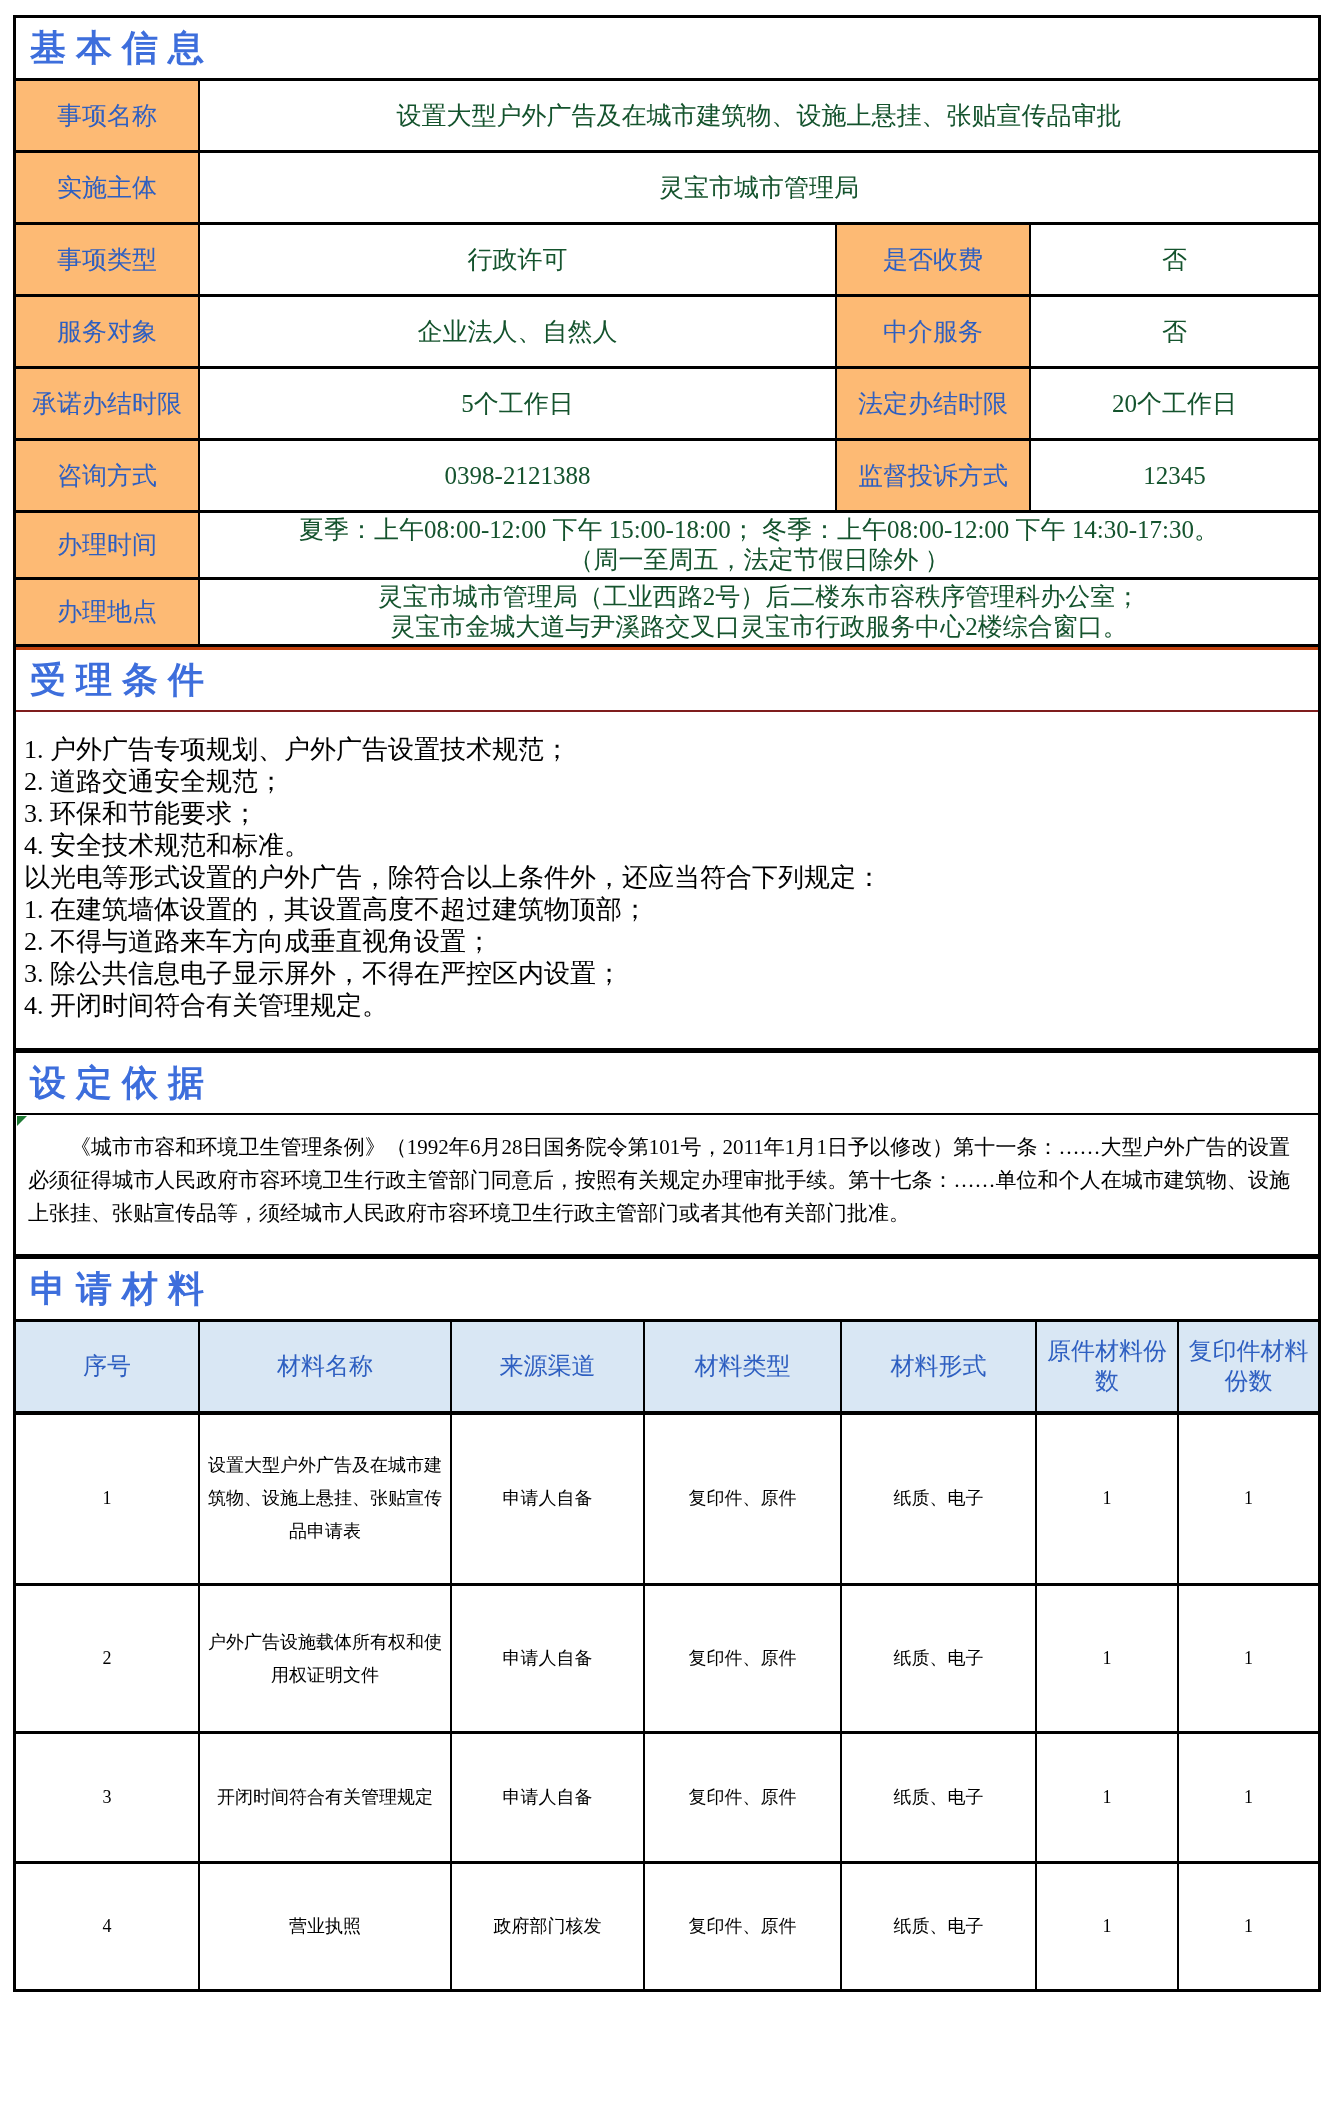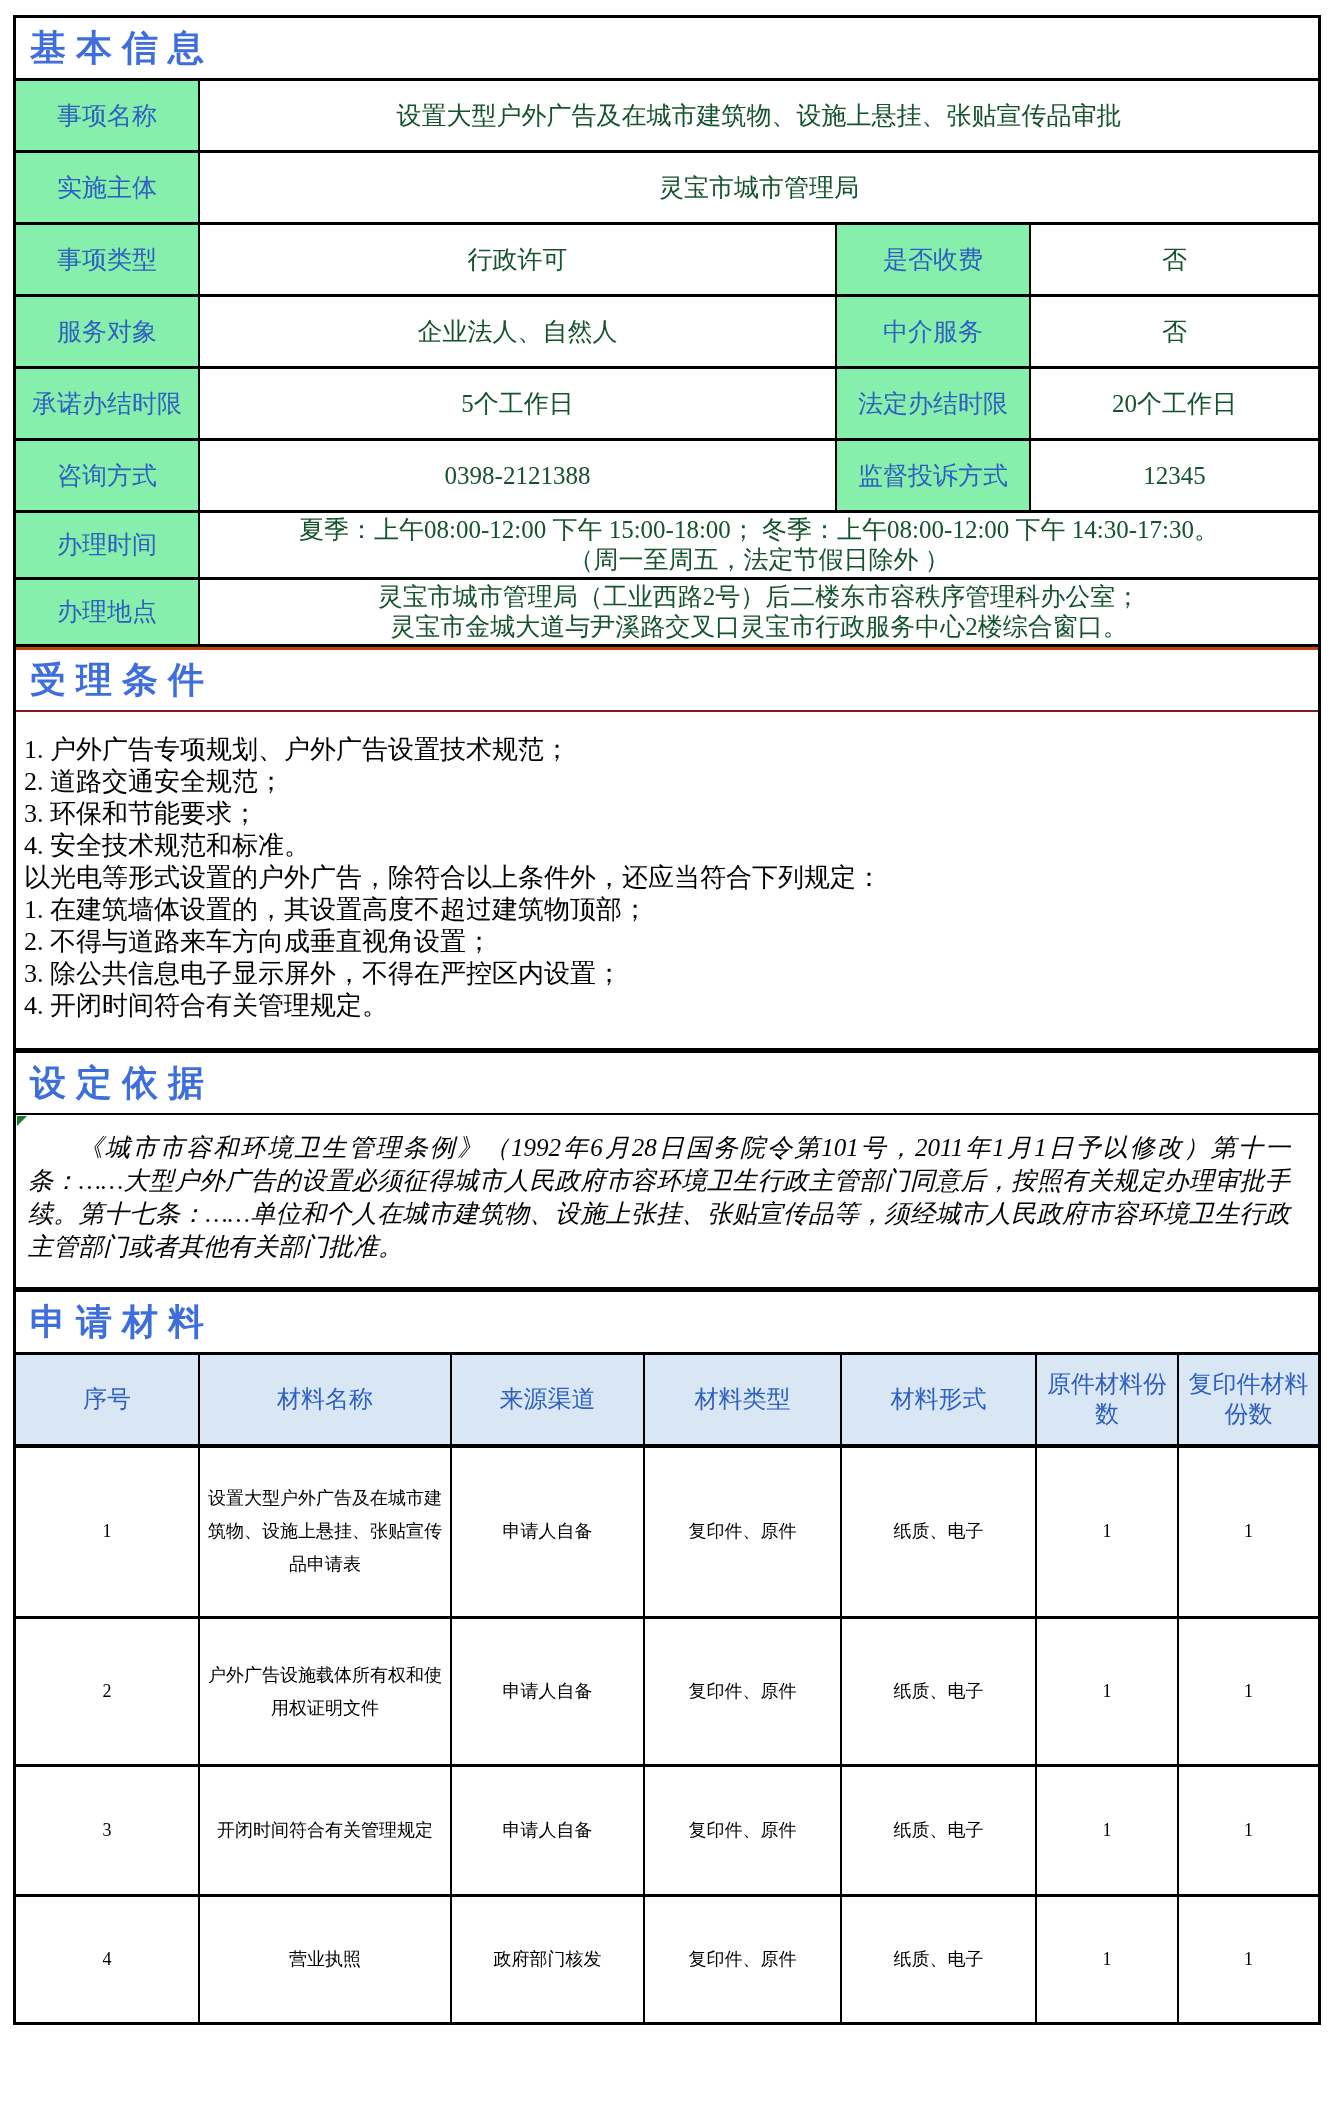--- a/index.html
+++ b/index.html
@@ -18,32 +18,32 @@
   
   table{width:100%;border-collapse:collapse;table-layout:fixed;}
   td{vertical-align:middle;text-align:center;overflow:hidden;}
   .binfo td{border:2px solid #000;border-top-width:3px;border-bottom-width:3px;
        font-size:25px;line-height:30px;padding:2px 6px;}
   .binfo td:first-child{border-left:none;}
   .binfo td:last-child{border-right:none;}
   .binfo tr{height:72px;}
   .binfo tr.h66{height:66px;}
   .binfo tr.h62{height:62px;margin-top:20px;}
-  .lbl{background:#86efac;color:#2e5fc1;font-size:24px;}
+  .lbl{background:#fdba74;color:#2e5fc1;font-size:24px;}
   .val{color:#14532d;}
   .c1{width:183px;} .c2{width:637px;} .c3{width:194px;} .c4{width:288px;}
 
   
   .cond{border-top:2px solid #7f1d1d;padding:22px 14px 26px 8px;
        font-size:26px;line-height:32px;color:#000;}
   .cond div{white-space:nowrap;}
 
   
   .basis{border-top:2px solid #000;position:relative;
-       padding:16px 28px 24px 12px;font-size:25px;line-height:33px;font-style:italic;}
+       padding:16px 28px 24px 12px;font-size:21px;line-height:33px;}
   .basis p{margin:0;text-indent:2em;text-align:justify;}
   .corner{position:absolute;left:1px;top:1px;width:0;height:0;
        border-top:10px solid #1d7a33;border-right:10px solid transparent;}
 
   
   .mat td{border:2px solid #000;border-top-width:3px;border-bottom-width:3px;
        font-size:18px;line-height:33px;padding:2px 8px;}
   .mat td:first-child{border-left:none;}
   .mat td:last-child{border-right:none;}
   .mat tr.mhead{height:92px;}

